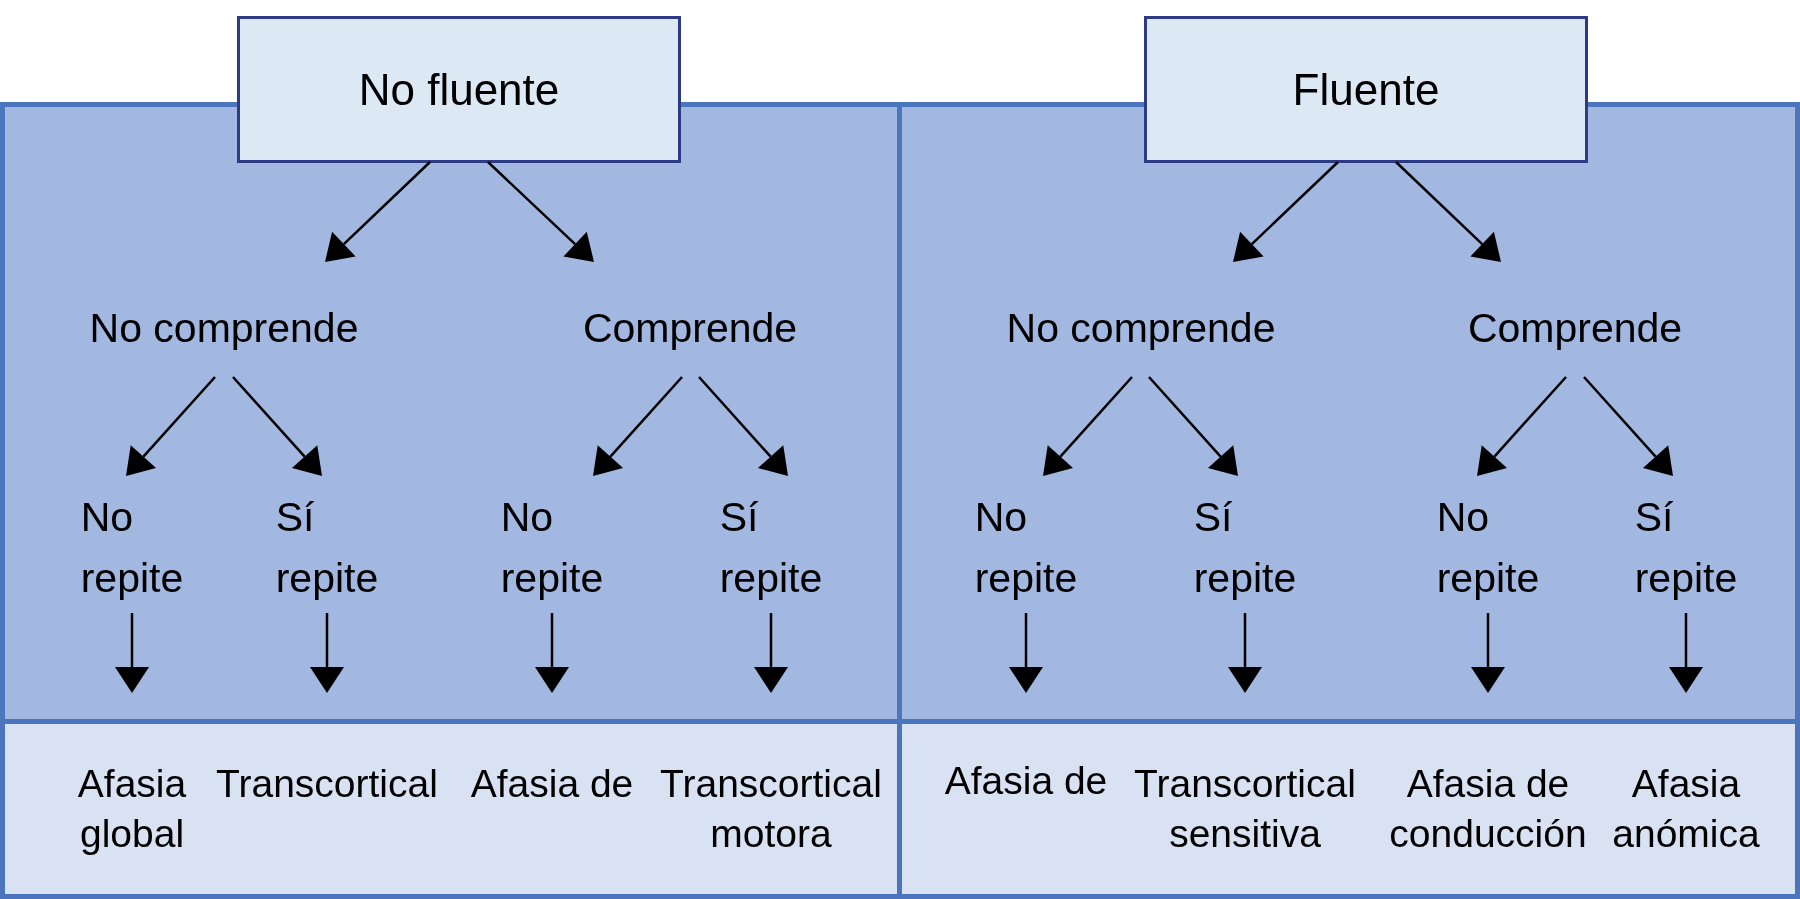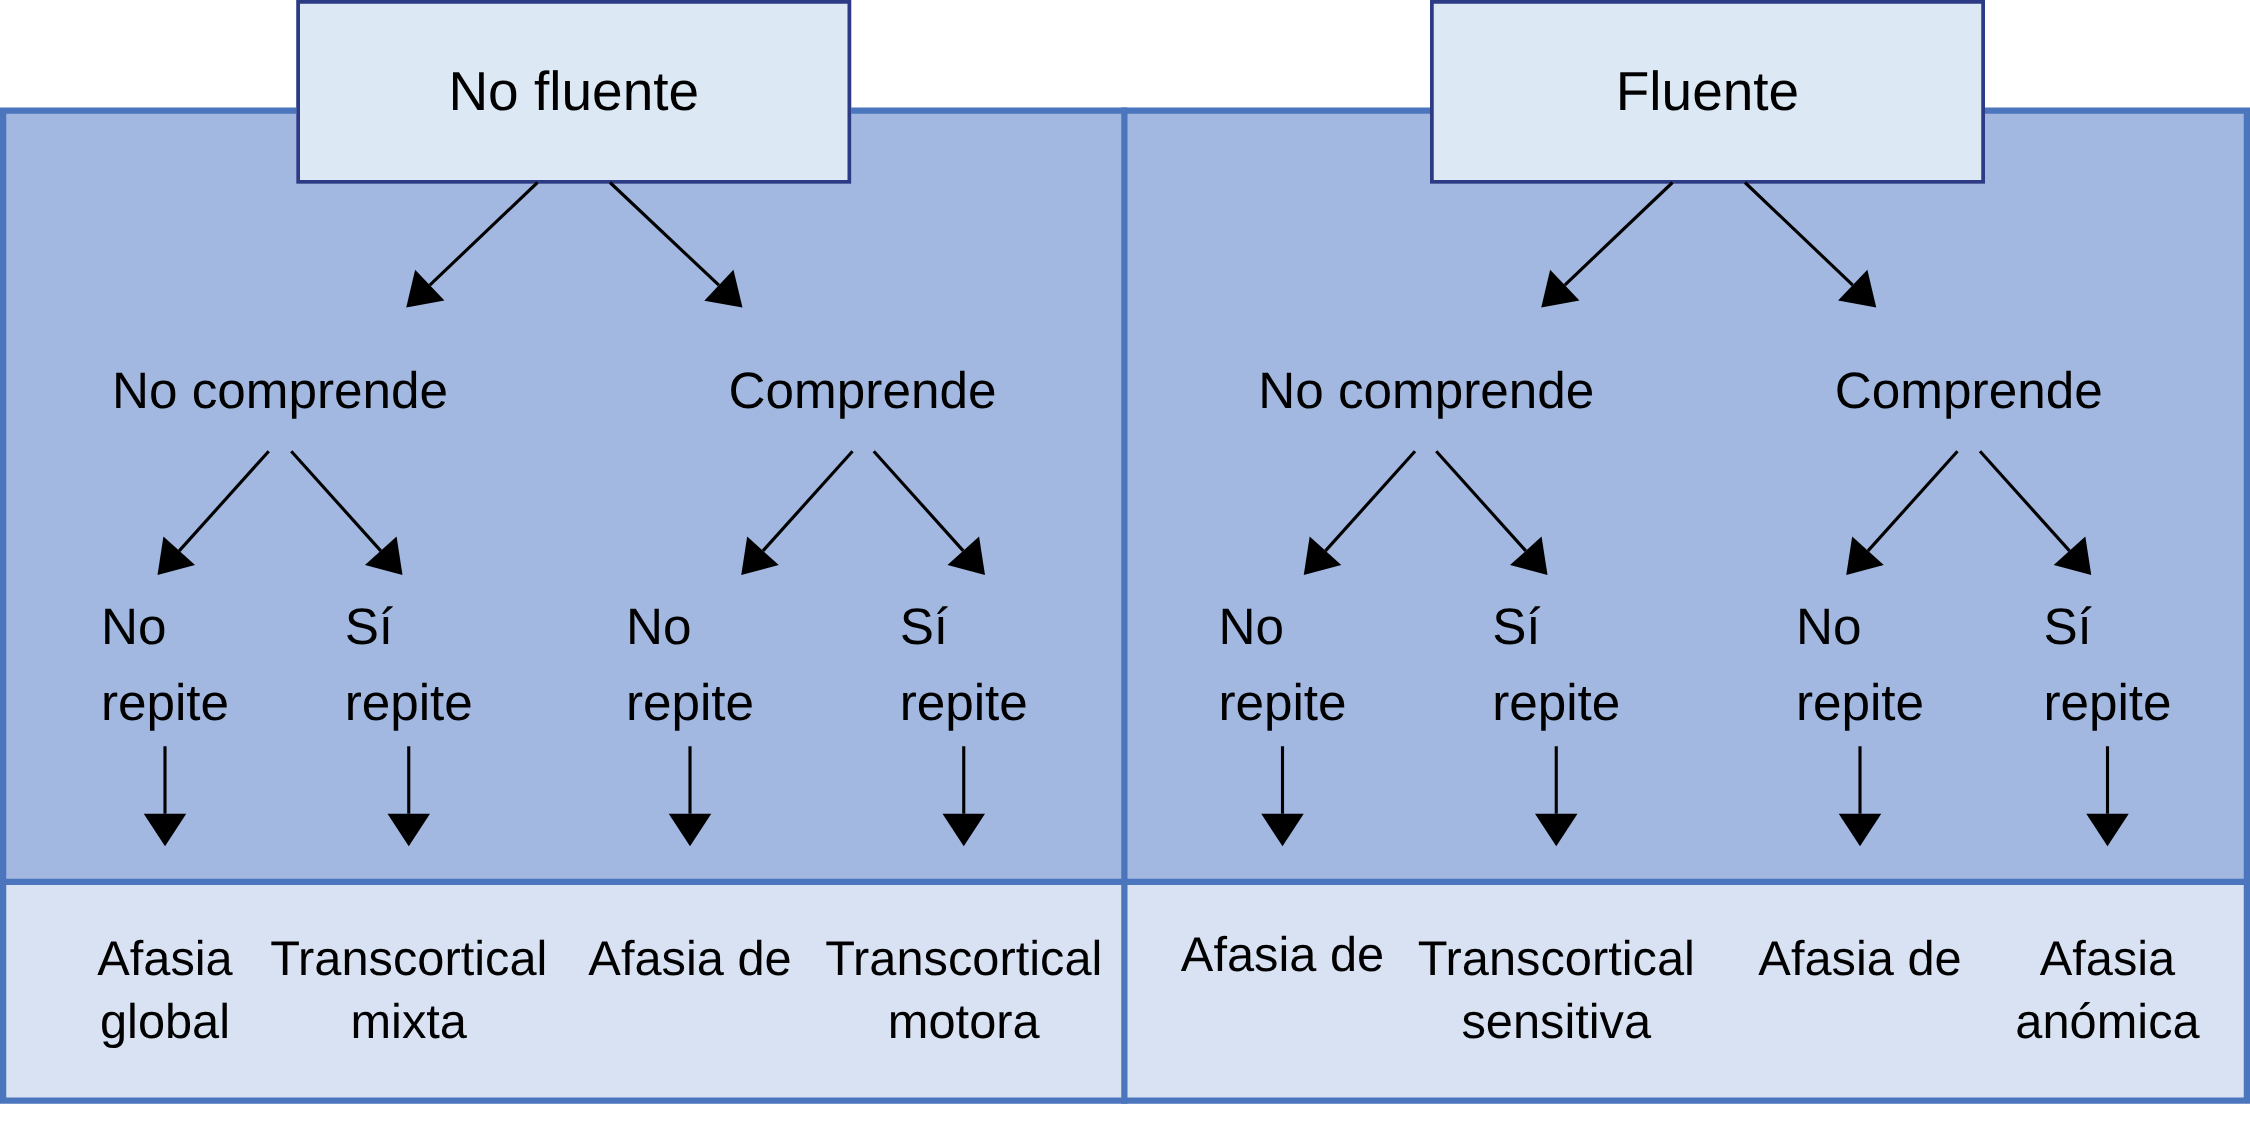--- a/index.html
+++ b/index.html
@@ -1,18 +1,18 @@
 <!DOCTYPE html>
 <html><head>
 <meta charset="utf-8">
 <style>
   html, body { margin: 0; padding: 0; background: #ffffff; }
   body { width: 1800px; height: 899px; position: relative; overflow: hidden;
          font-family: "Liberation Sans", "DejaVu Sans", sans-serif; color: #000; }
-  #diagram { position: absolute; left: 0; top: 0; width: 1800px; height: 650px; }
+  #diagram { position: absolute; left: 0; top: 16px; width: 1800px; height: 650px; }
   .panel { position: absolute; background: #a2b8e0; }
   .bottom { position: absolute; background: #d9e2f3; }
   .frame { position: absolute; border: 5px solid #4b75bd; box-sizing: border-box; pointer-events: none; }
   .vline { position: absolute; background: #4b75bd; width: 5px; }
   .hline { position: absolute; background: #4b75bd; height: 5px; }
   .topbox { position: absolute; background: #dde8f5; border: 3px solid #2c3b84; box-sizing: border-box;
             display: flex; align-items: center; justify-content: center; font-size: 44px; }
   .label { position: absolute; transform: translateX(-50%); text-align: center; font-size: 41px; line-height: 60px; white-space: nowrap; }
   .label2 { position: absolute; transform: translateX(-50%); font-size: 41px; line-height: 61px; white-space: nowrap; }
   .result { position: absolute; transform: translateX(-50%); text-align: center; font-size: 39px; line-height: 50px; white-space: nowrap; }
@@ -126,36 +126,36 @@
       <div>Sí</div>
       <div>repite</div>
     </div>
 
   <div class="result" style="left:132px;top:743px;">
       <div>Afasia</div>
       <div>global</div>
     </div>
   <div class="result" style="left:327px;top:743px;">
       <div>Transcortical</div>
-      <div>mixta</div>
     </div>
   <div class="result" style="left:552px;top:743px;">
       <div>Afasia de</div>
     </div>
   <div class="result" style="left:771px;top:743px;">
       <div>Transcortical</div>
       <div>motora</div>
     </div>
   <div class="result" style="left:1026px;top:740px;">
       <div>Afasia de</div>
     </div>
   <div class="result" style="left:1245px;top:743px;">
       <div>Transcortical</div>
       <div>sensitiva</div>
     </div>
   <div class="result" style="left:1488px;top:743px;">
       <div>Afasia de</div>
+      <div>conducción</div>
     </div>
   <div class="result" style="left:1686px;top:743px;">
       <div>Afasia</div>
       <div>anómica</div>
     </div>
 </div>
 
 </body></html>

